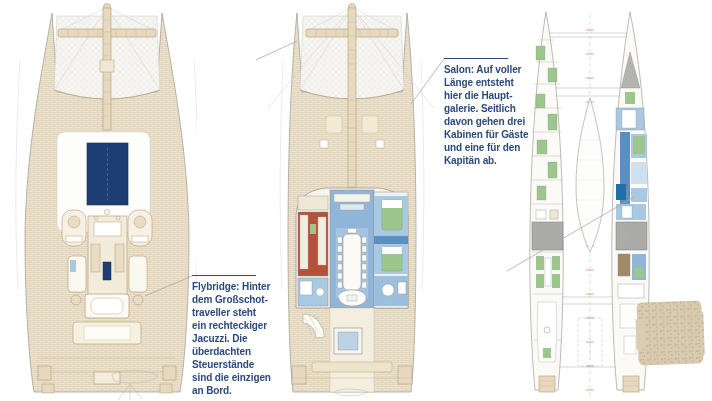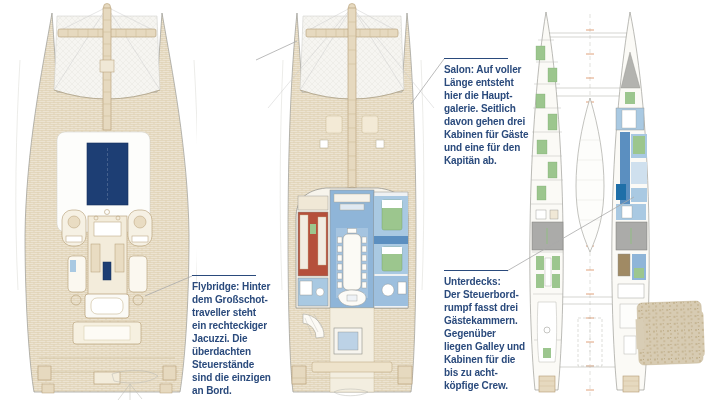--- a/index.html
+++ b/index.html
@@ -359,26 +359,14 @@
 dem Großschot-
 traveller steht
 ein rechteckiger
 Jacuzzi. Die
 überdachten
 Steuerstände
 sind die einzigen
 an Bord.</div>
   </div>
 
-  <div class="ann" style="left:444px;top:270px">
-    <div class="ann-rule"></div>
-    <div class="ann-text">Unterdecks:
-Der Steuerbord-
-rumpf fasst drei
-Gästekammern.
-Gegenüber
-liegen Galley und
-Kabinen für die
-bis zu acht-
-köpfige Crew.</div>
-  </div>
 
 </div>
 
 </body></html>

